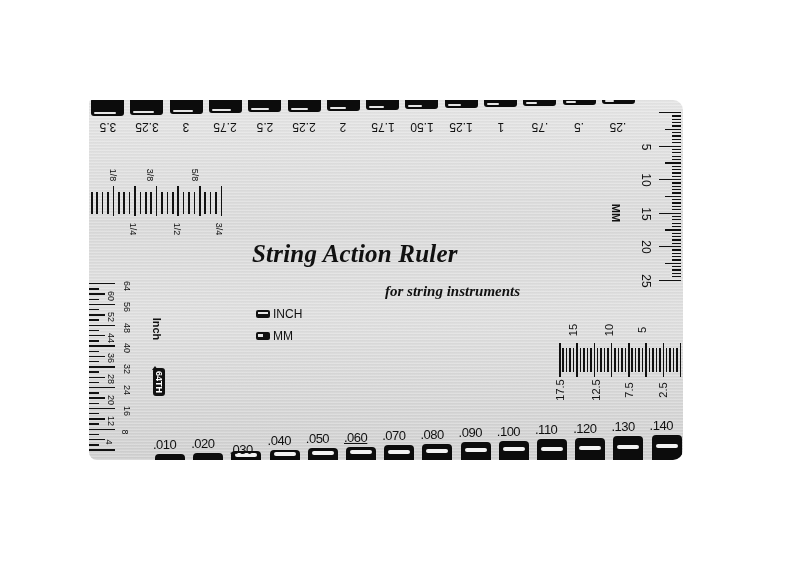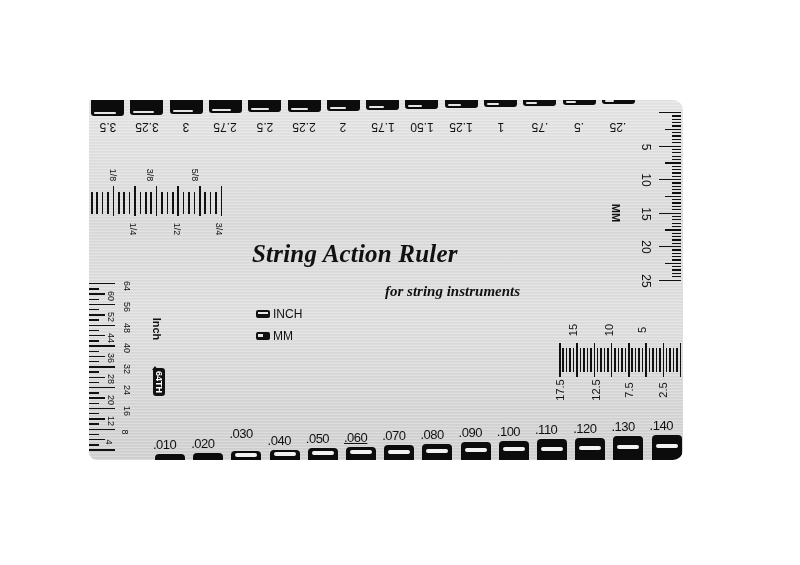--- a/index.html
+++ b/index.html
@@ -286,21 +286,21 @@
     </div>
 
   <div id="bot-slots">
       <div class="bot-slot" style="left:66px;width:30px;height:6px;"></div>
       <div class="bot-label" style="left:64px;bottom:8px;">.010</div>
       <div class="bot-slot" style="left:104.2px;width:30px;height:7.5px;"></div>
       <div class="bot-label" style="left:102.2px;bottom:9.5px;">.020</div>
       <div class="bot-slot" style="left:142.4px;width:30px;height:9px;">
         <div class="notch" style="top:2px;"></div>
       </div>
-      <div class="bot-label" style="left:140.4px;bottom:19px;">.030</div>
+      <div class="bot-label" style="left:140.4px;bottom:3px;">.030</div>
       <div class="bot-slot" style="left:180.60000000000002px;width:30px;height:10.5px;">
         <div class="notch" style="top:2.25px;"></div>
       </div>
       <div class="bot-label" style="left:178.60000000000002px;bottom:12.5px;">.040</div>
       <div class="bot-slot" style="left:218.8px;width:30px;height:12px;">
         <div class="notch" style="top:3px;"></div>
       </div>
       <div class="bot-label" style="left:216.8px;bottom:14px;">.050</div>
       <div class="bot-slot" style="left:257px;width:30px;height:13.5px;">
         <div class="notch" style="top:3.75px;"></div>

